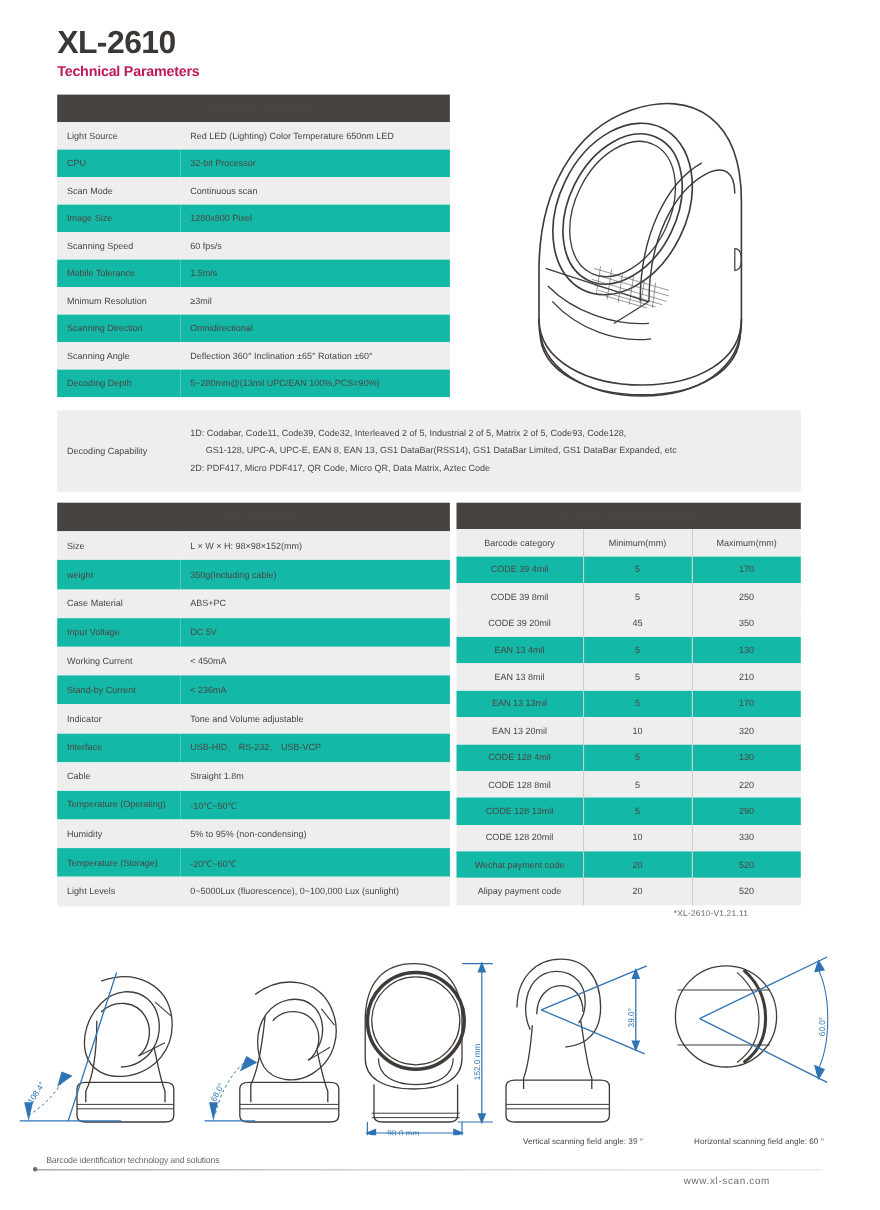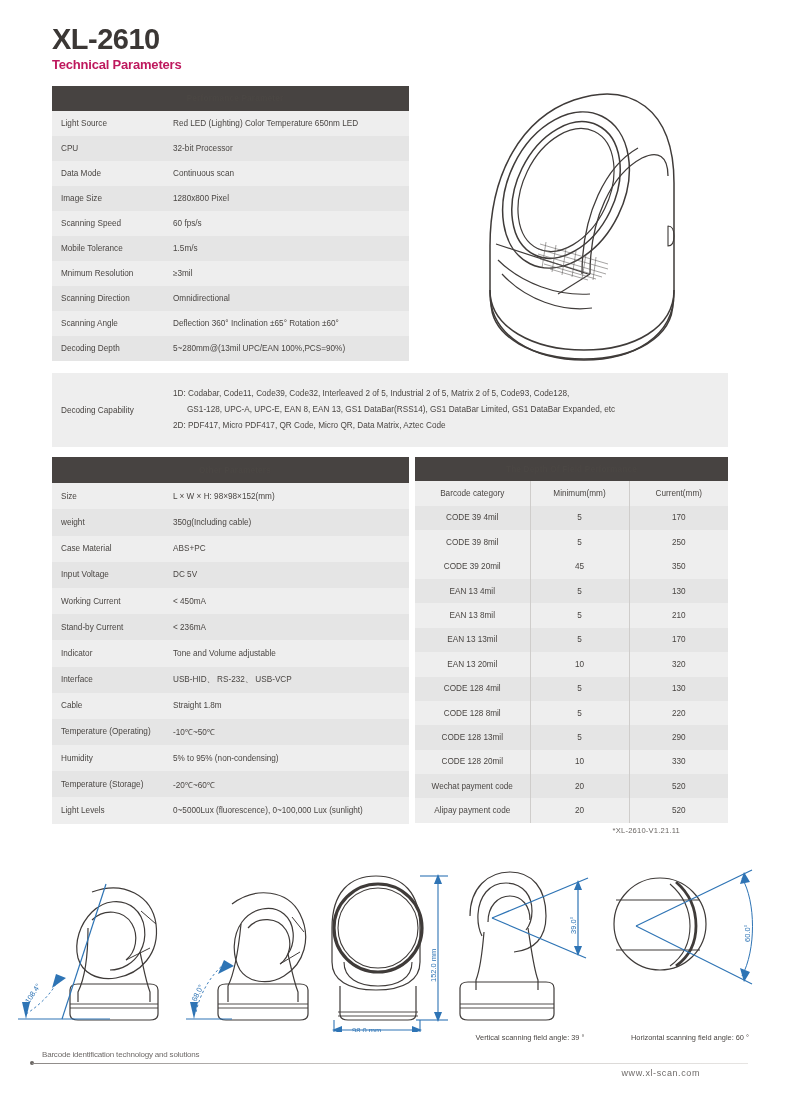--- a/index.html
+++ b/index.html
@@ -33,21 +33,21 @@
     background: #474341; color: #ffffff;
     font-size: 14.5px; font-weight: bold; text-align: center;
     height: 27px; letter-spacing: 0.2px;
   }
   .tbl td {
     font-size: 8.2px; color: #4a4643;
     padding: 0 0 0 9px; height: 25px; vertical-align: middle;
     border: none;
   }
   .row-alt { background: #eeeeee; }
-  .row-white { background: #e5e5e5; }
+  .row-white { background: #14b8a6; }
   .lbl-cell { border-right: 1px solid #cfcdcb; }
 
   
   #perf-table { position: absolute; left: 52px; top: 86px; width: 357px; }
   #perf-table col.c1 { width: 112px; }
   #perf-table col.c2 { width: 245px; }
 
   
   #decode-table { position: absolute; left: 52px; top: 373px; width: 676px; }
   #decode-table col.c1 { width: 112px; }
@@ -168,21 +168,21 @@
     </tr>
     <tr class="row-alt">
       <td class="lbl-cell">Light Source</td>
       <td>Red LED (Lighting) Color Temperature 650nm LED</td>
     </tr>
     <tr class="row-white">
       <td class="lbl-cell">CPU</td>
       <td>32-bit Processor</td>
     </tr>
     <tr class="row-alt">
-      <td class="lbl-cell">Data Mode</td>
+      <td class="lbl-cell">Scan Mode</td>
       <td>Continuous scan</td>
     </tr>
     <tr class="row-white">
       <td class="lbl-cell">Image Size</td>
       <td>1280x800 Pixel</td>
     </tr>
     <tr class="row-alt">
       <td class="lbl-cell">Scanning Speed</td>
       <td>60 fps/s</td>
     </tr>
@@ -298,21 +298,21 @@
         <col class="c2">
         <col class="c3">
       </colgroup>
     <tbody>
         <tr>
       <td class="tbl-head" colspan="3">The Depth Of Field Performance</td>
     </tr>
     <tr class="row-alt">
       <td class="sep">Barcode category</td>
       <td class="sep">Minimum(mm)</td>
-      <td>Current(mm)</td>
+      <td>Maximum(mm)</td>
     </tr>
     <tr class="row-white">
       <td class="sep">CODE 39    4mil</td>
       <td class="sep">5</td>
       <td>170</td>
     </tr>
     <tr class="row-alt">
       <td class="sep">CODE 39    8mil</td>
       <td class="sep">5</td>
       <td>250</td>

